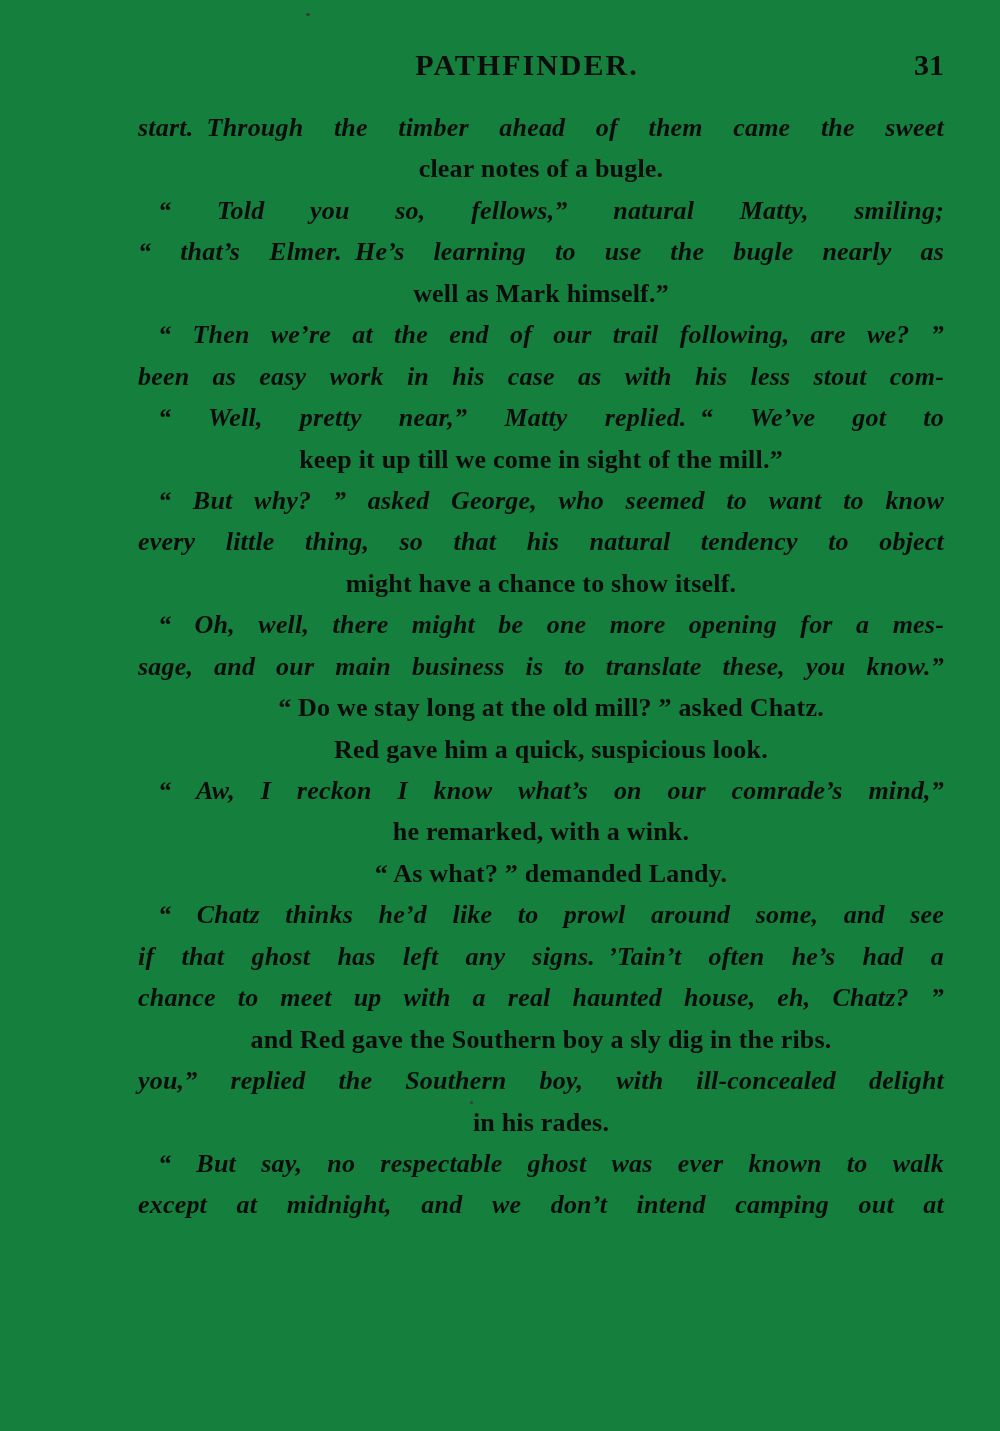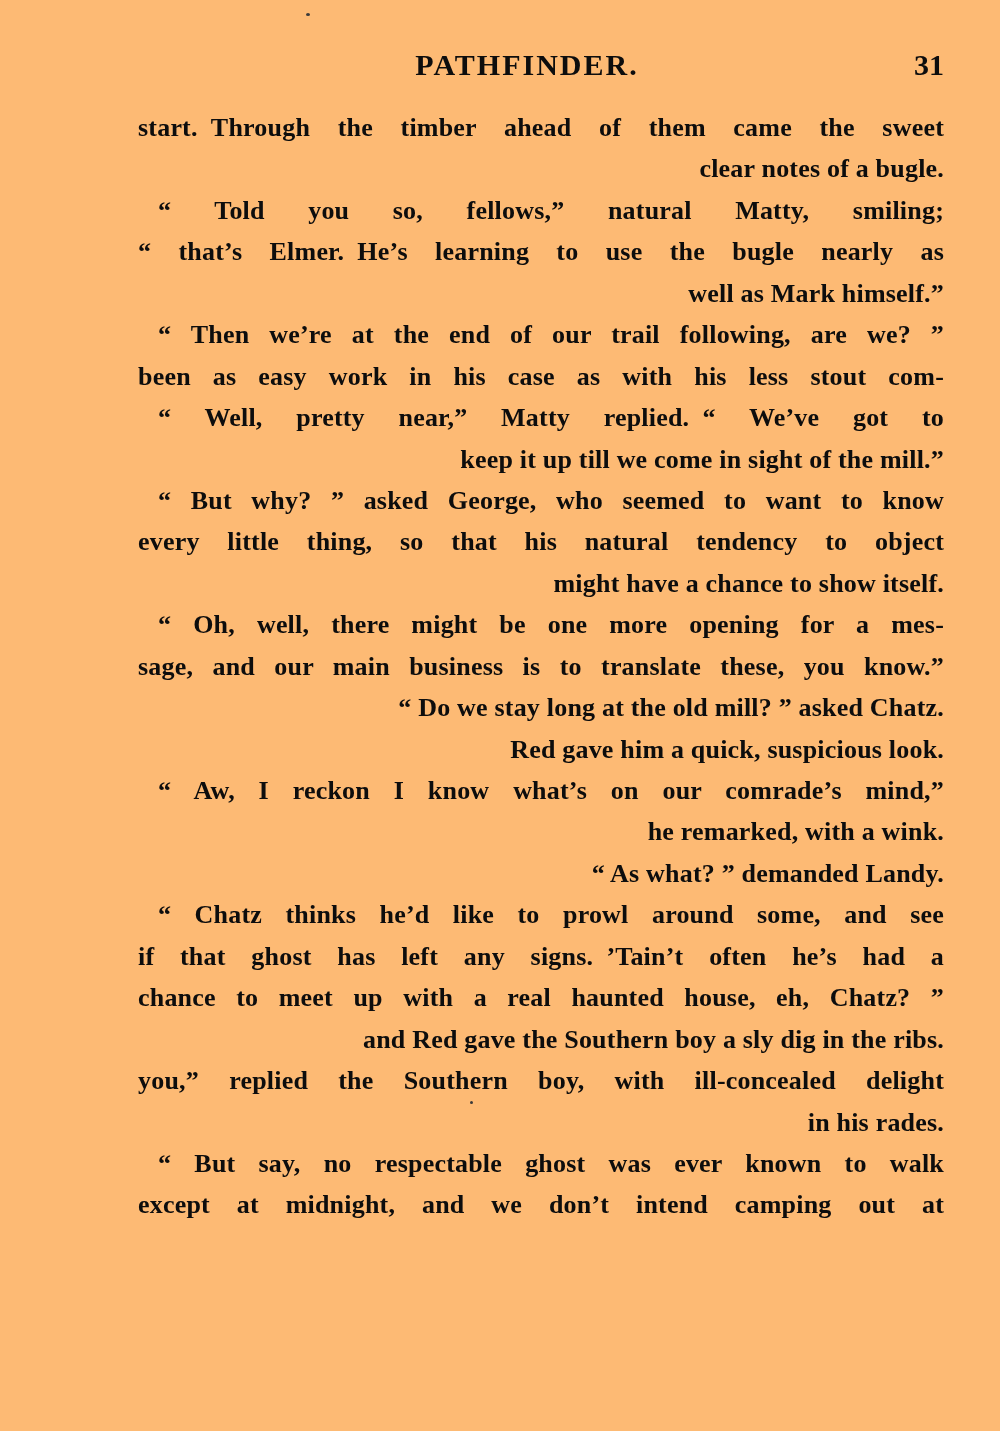--- a/index.html
+++ b/index.html
@@ -6,21 +6,21 @@
   body {
     width: 1000px; height: 1431px;
     background: #ffffff;
     position: relative;
     overflow: hidden;
     font-family: "Liberation Serif", "DejaVu Serif", serif;
     color: #0d0d0d;
   }
   .scan-page {
     position: absolute; inset: 0;
-    background: #fdba74;
+    background: #15803d;
   }
   
   .page-header {
     position: absolute;
     top: 48px; left: 138px; width: 806px; height: 34px;
   }
   .running-title {
     position: absolute; left: 0; right: 0;
     text-align: center;
     font-size: 30px; font-weight: bold;
@@ -39,25 +39,26 @@
     position: absolute;
     top: 107px; left: 138px; width: 806px;
   }
   .line {
     font-size: 26px;
     font-weight: bold;
     line-height: 41.45px;
     height: 41.45px;
     white-space: normal;
     letter-spacing: 0.2px;
-    text-align: right;
+    text-align: center;
   }
   .line.j {
     text-align: justify;
     text-align-last: justify;
+    font-style: italic;
   }
   .line.ind {
     text-indent: 20px;
   }
   
   .speck {
     position: absolute;
     background: #3a3a3a;
     border-radius: 50%;
   }

